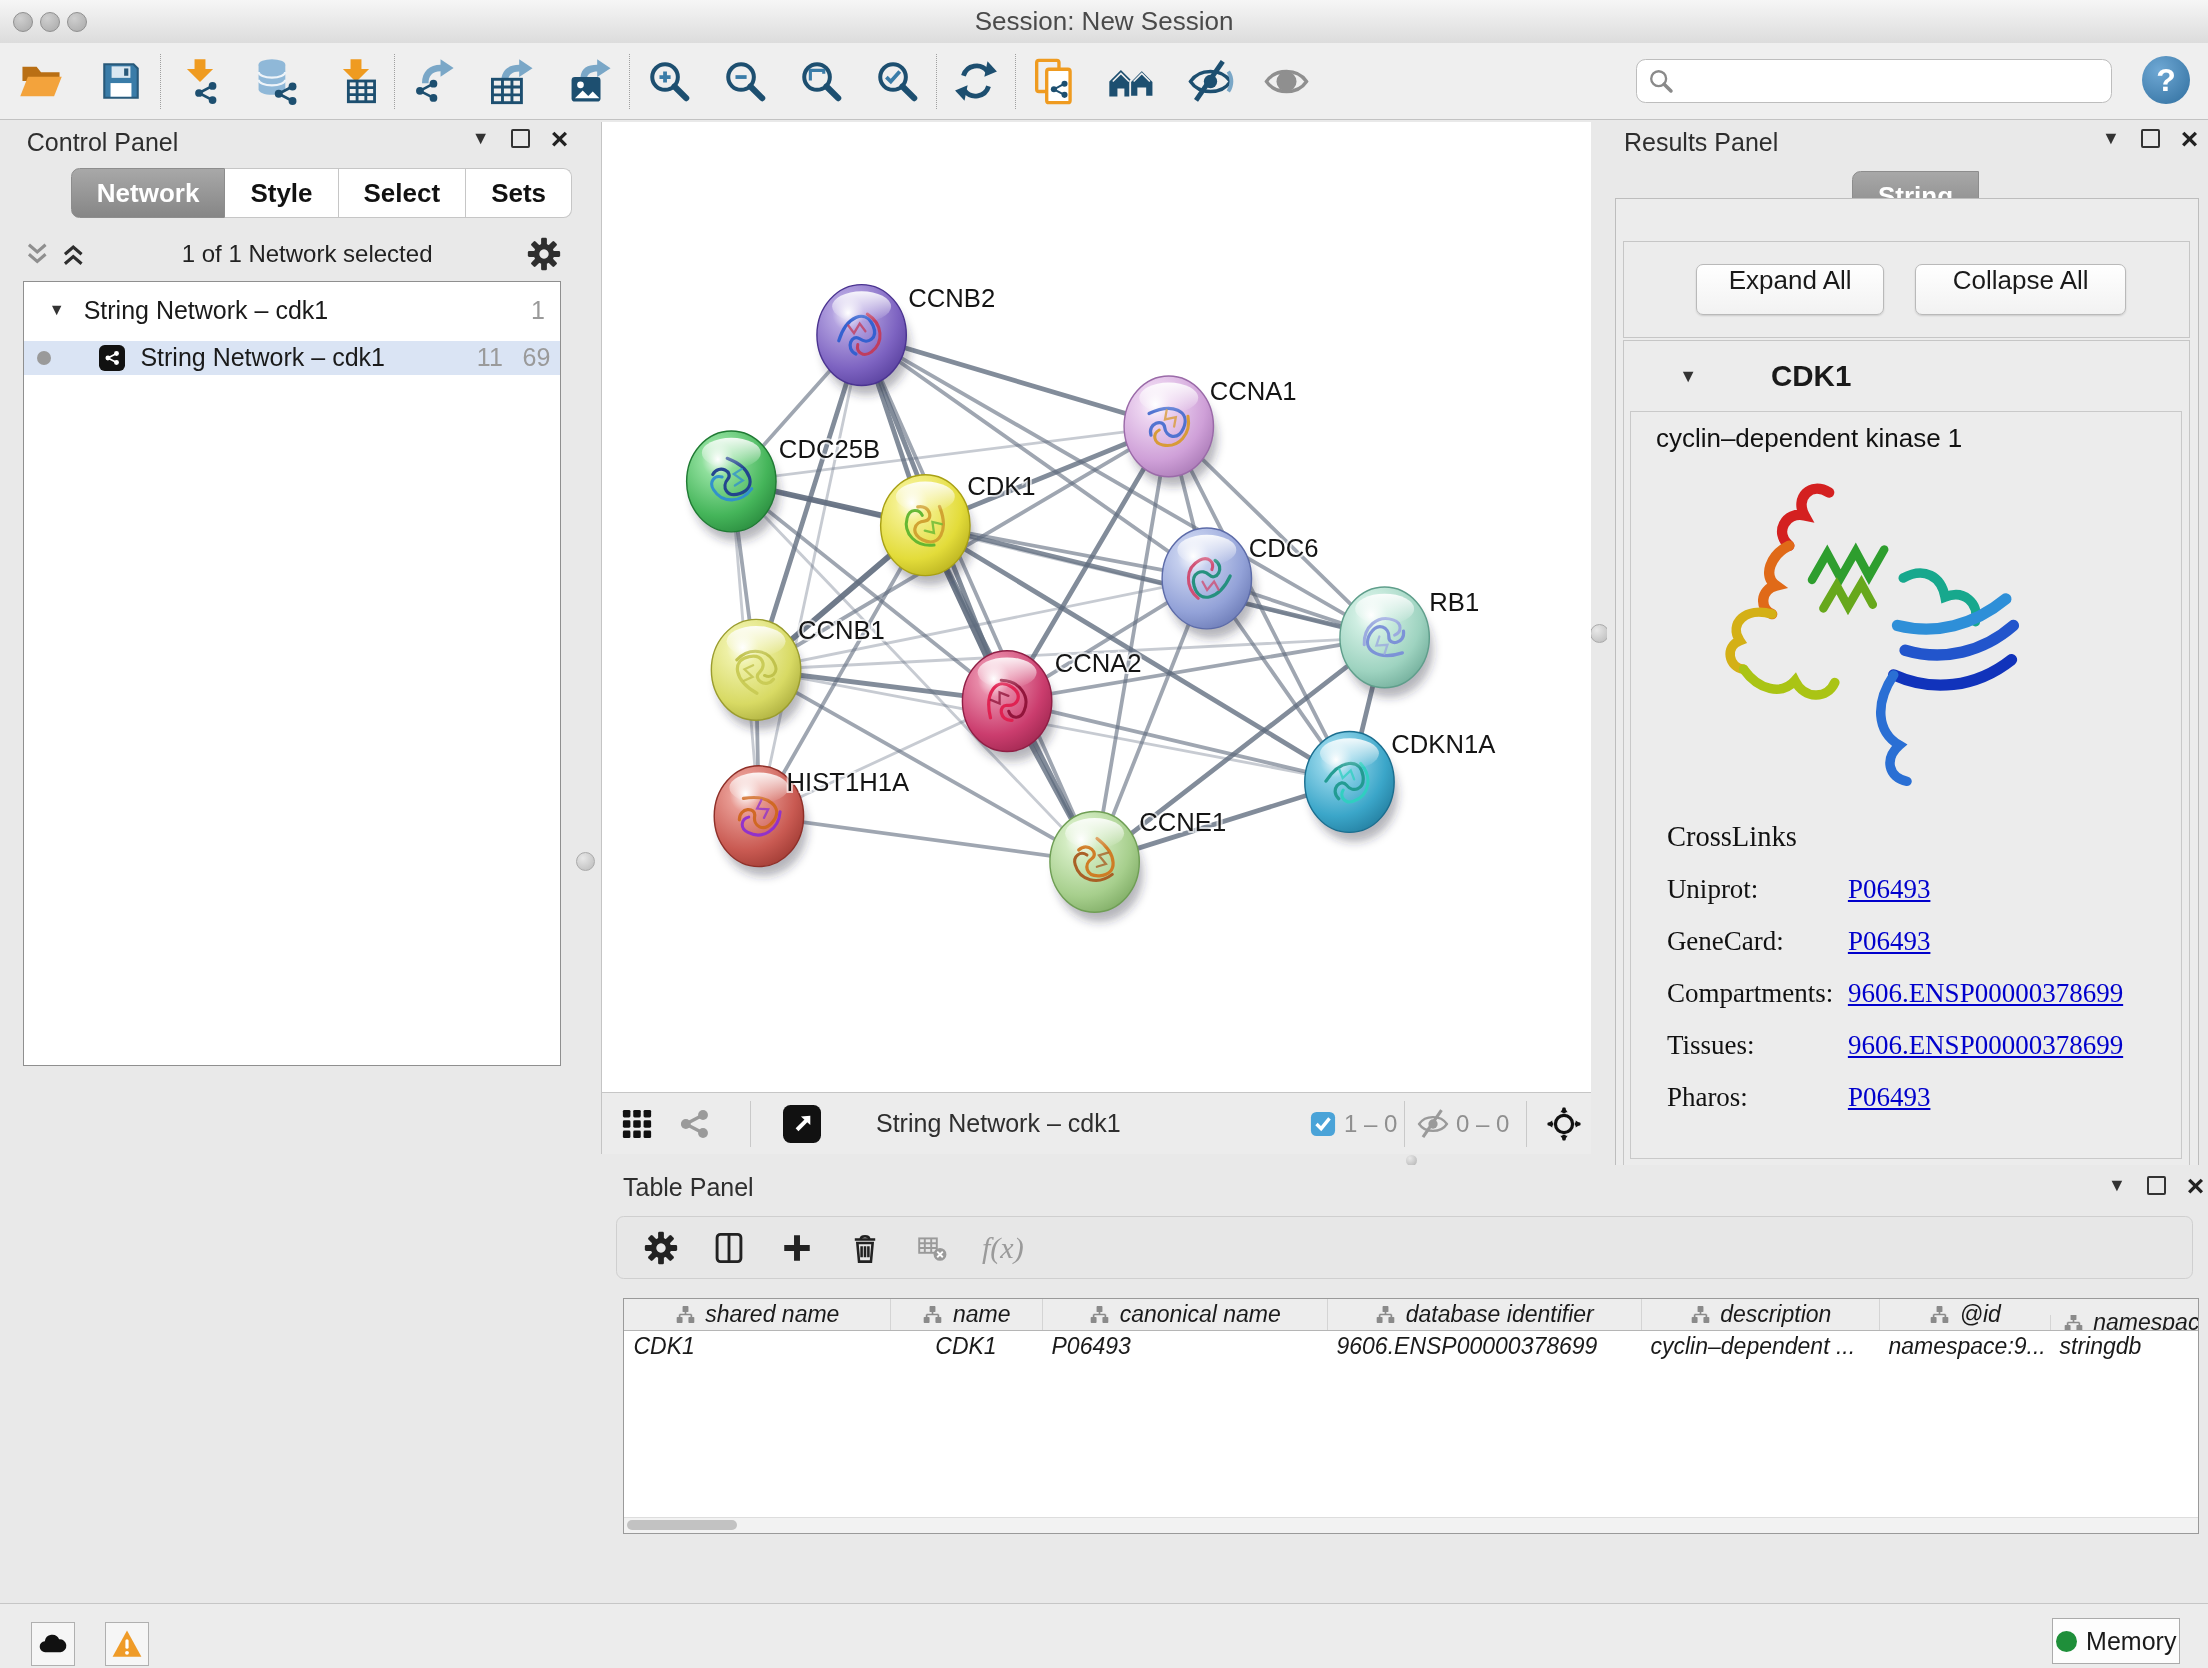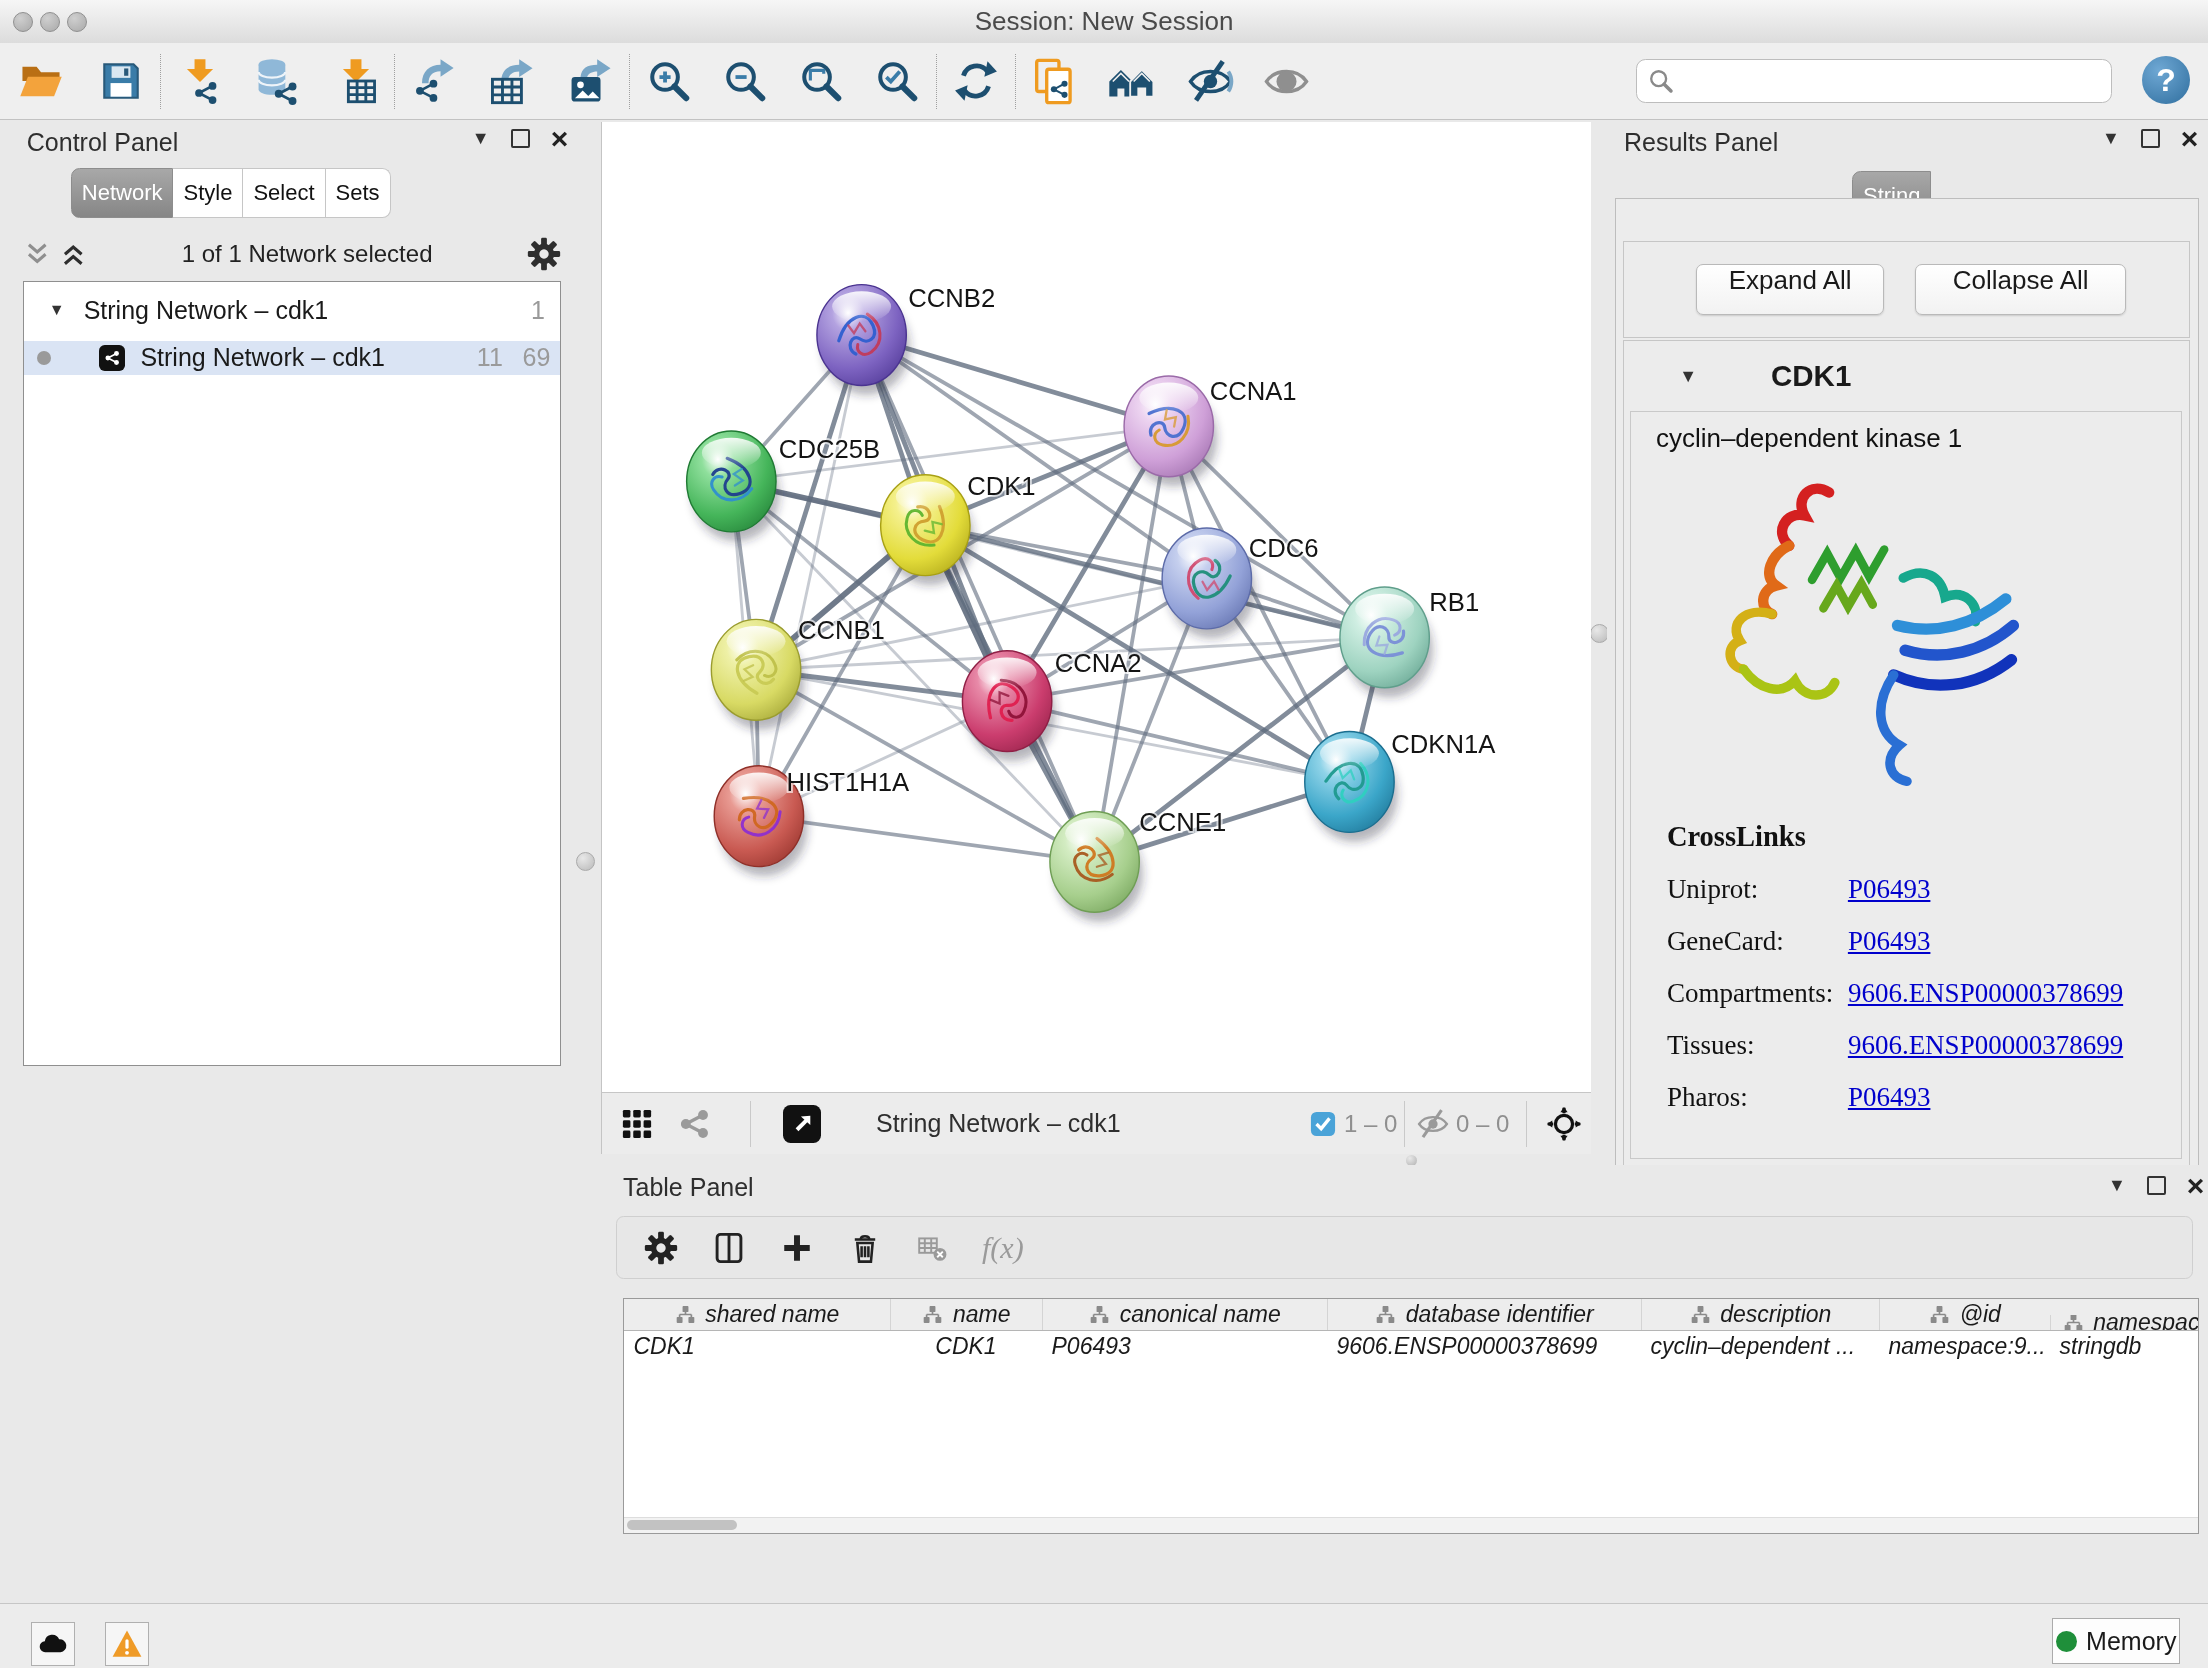--- a/index.html
+++ b/index.html
@@ -28,22 +28,22 @@
     text-align:center;line-height:48px;}
 
   
   .panel-title{font-size:25px;color:#2e2e2e;}
   .ph-icons{position:absolute;top:5.7px;display:flex;align-items:center;gap:21px;}
   .tri{font-size:18px;color:#333;}
   .sq{width:15px;height:15px;border:2.4px solid #333;border-radius:1.9px;}
   .xx{font-size:30px;font-weight:900;color:#222;line-height:19px;}
 
   .tabbar{display:flex;}
-  .tab{height:48px;line-height:48px;padding:0 10px;background:#fff;border:1px solid #c6c6c6;border-left:none;
-    font-size:22px;color:#111;}
+  .tab{height:48px;line-height:48px;padding:0 25px;background:#fff;border:1px solid #c6c6c6;border-left:none;
+    font-size:26px;color:#111;font-weight:bold;}
   .tab:first-child{border-left:1px solid #c6c6c6;border-radius:8.6px 0 0 8.6px;}
   .tab:last-child{border-radius:0 8.6px 8.6px 0;}
   .tab.sel{background:linear-gradient(#a8a8a8,#868686);color:#fff;border-color:#8d8d8d;}
   .tab.sel:first-child{border-radius:8.6px 0 0 8.6px;}
   .tab.single{border-radius:8.6px;border-left:1px solid #8d8d8d;}
 
   
   #control-panel{position:absolute;left:3.8px;top:122px;width:567px;height:1481px;background:#e9e9e9;}
   #cp-tabs{position:absolute;left:67px;top:46px;}
   #cp-statusrow{position:absolute;left:19px;top:110px;width:538px;height:44px;display:flex;align-items:center;}
@@ -81,21 +81,21 @@
   #rp-btnbox{position:absolute;left:7.6px;top:42px;width:565px;height:95px;border:1px solid #c6c6c6;}
   .rp-btn{position:absolute;top:22px;height:49px;background:linear-gradient(#ffffff,#f2f2f2);border:1px solid #b9b9b9;
     border-radius:7px;font-size:26px;text-align:center;box-shadow:0 1px 1.9px rgba(0,0,0,.15);}
   #rp-content{position:absolute;left:7.6px;top:141px;width:565px;height:833px;border:1px solid #c6c6c6;}
   #rp-entry-head{position:absolute;left:0;top:0;width:100%;height:70px;display:flex;align-items:center;}
   #rp-entry-name{font-size:29.5px;font-weight:bold;}
   #rp-inner{position:absolute;left:5.7px;top:70px;width:550px;height:746px;border:1px solid #c9c9c9;background:#ececec;}
   #rp-desc{position:absolute;left:25px;top:11.4px;font-size:26px;color:#111;}
   #protein-svg{position:absolute;left:48px;top:52px;}
   #crosslinks{position:absolute;left:36px;top:409px;font-family:"Liberation Serif","DejaVu Serif",serif;}
-  #cl-title{font-size:28.5px;font-weight:bold;color:#111;}
+  #cl-title{font-size:28.5px;font-weight:normal;color:#111;}
   .cl-row{display:flex;margin-top:21px;font-size:27px;}
   .cl-label{width:181px;color:#111;}
   .cl-link{color:#0000cc;text-decoration:underline;}
 
   
   #table-panel{position:absolute;left:601px;top:1165px;width:1607px;height:438px;background:#e9e9e9;}
   #tp-toolbar{position:absolute;left:15px;top:51px;width:1577px;height:63px;background:#e7e7e7;
     border:1px solid #cfcfcf;border-radius:7.6px;display:flex;align-items:center;gap:34px;padding-left:27px;box-sizing:border-box;}
   #fx{font-family:"Liberation Serif","DejaVu Serif",serif;font-style:italic;font-size:30px;color:#9a9a9a;}
   #tp-table{position:absolute;left:22px;top:133px;width:1576px;height:236px;background:#fff;border:1.4px solid #9a9a9a;

